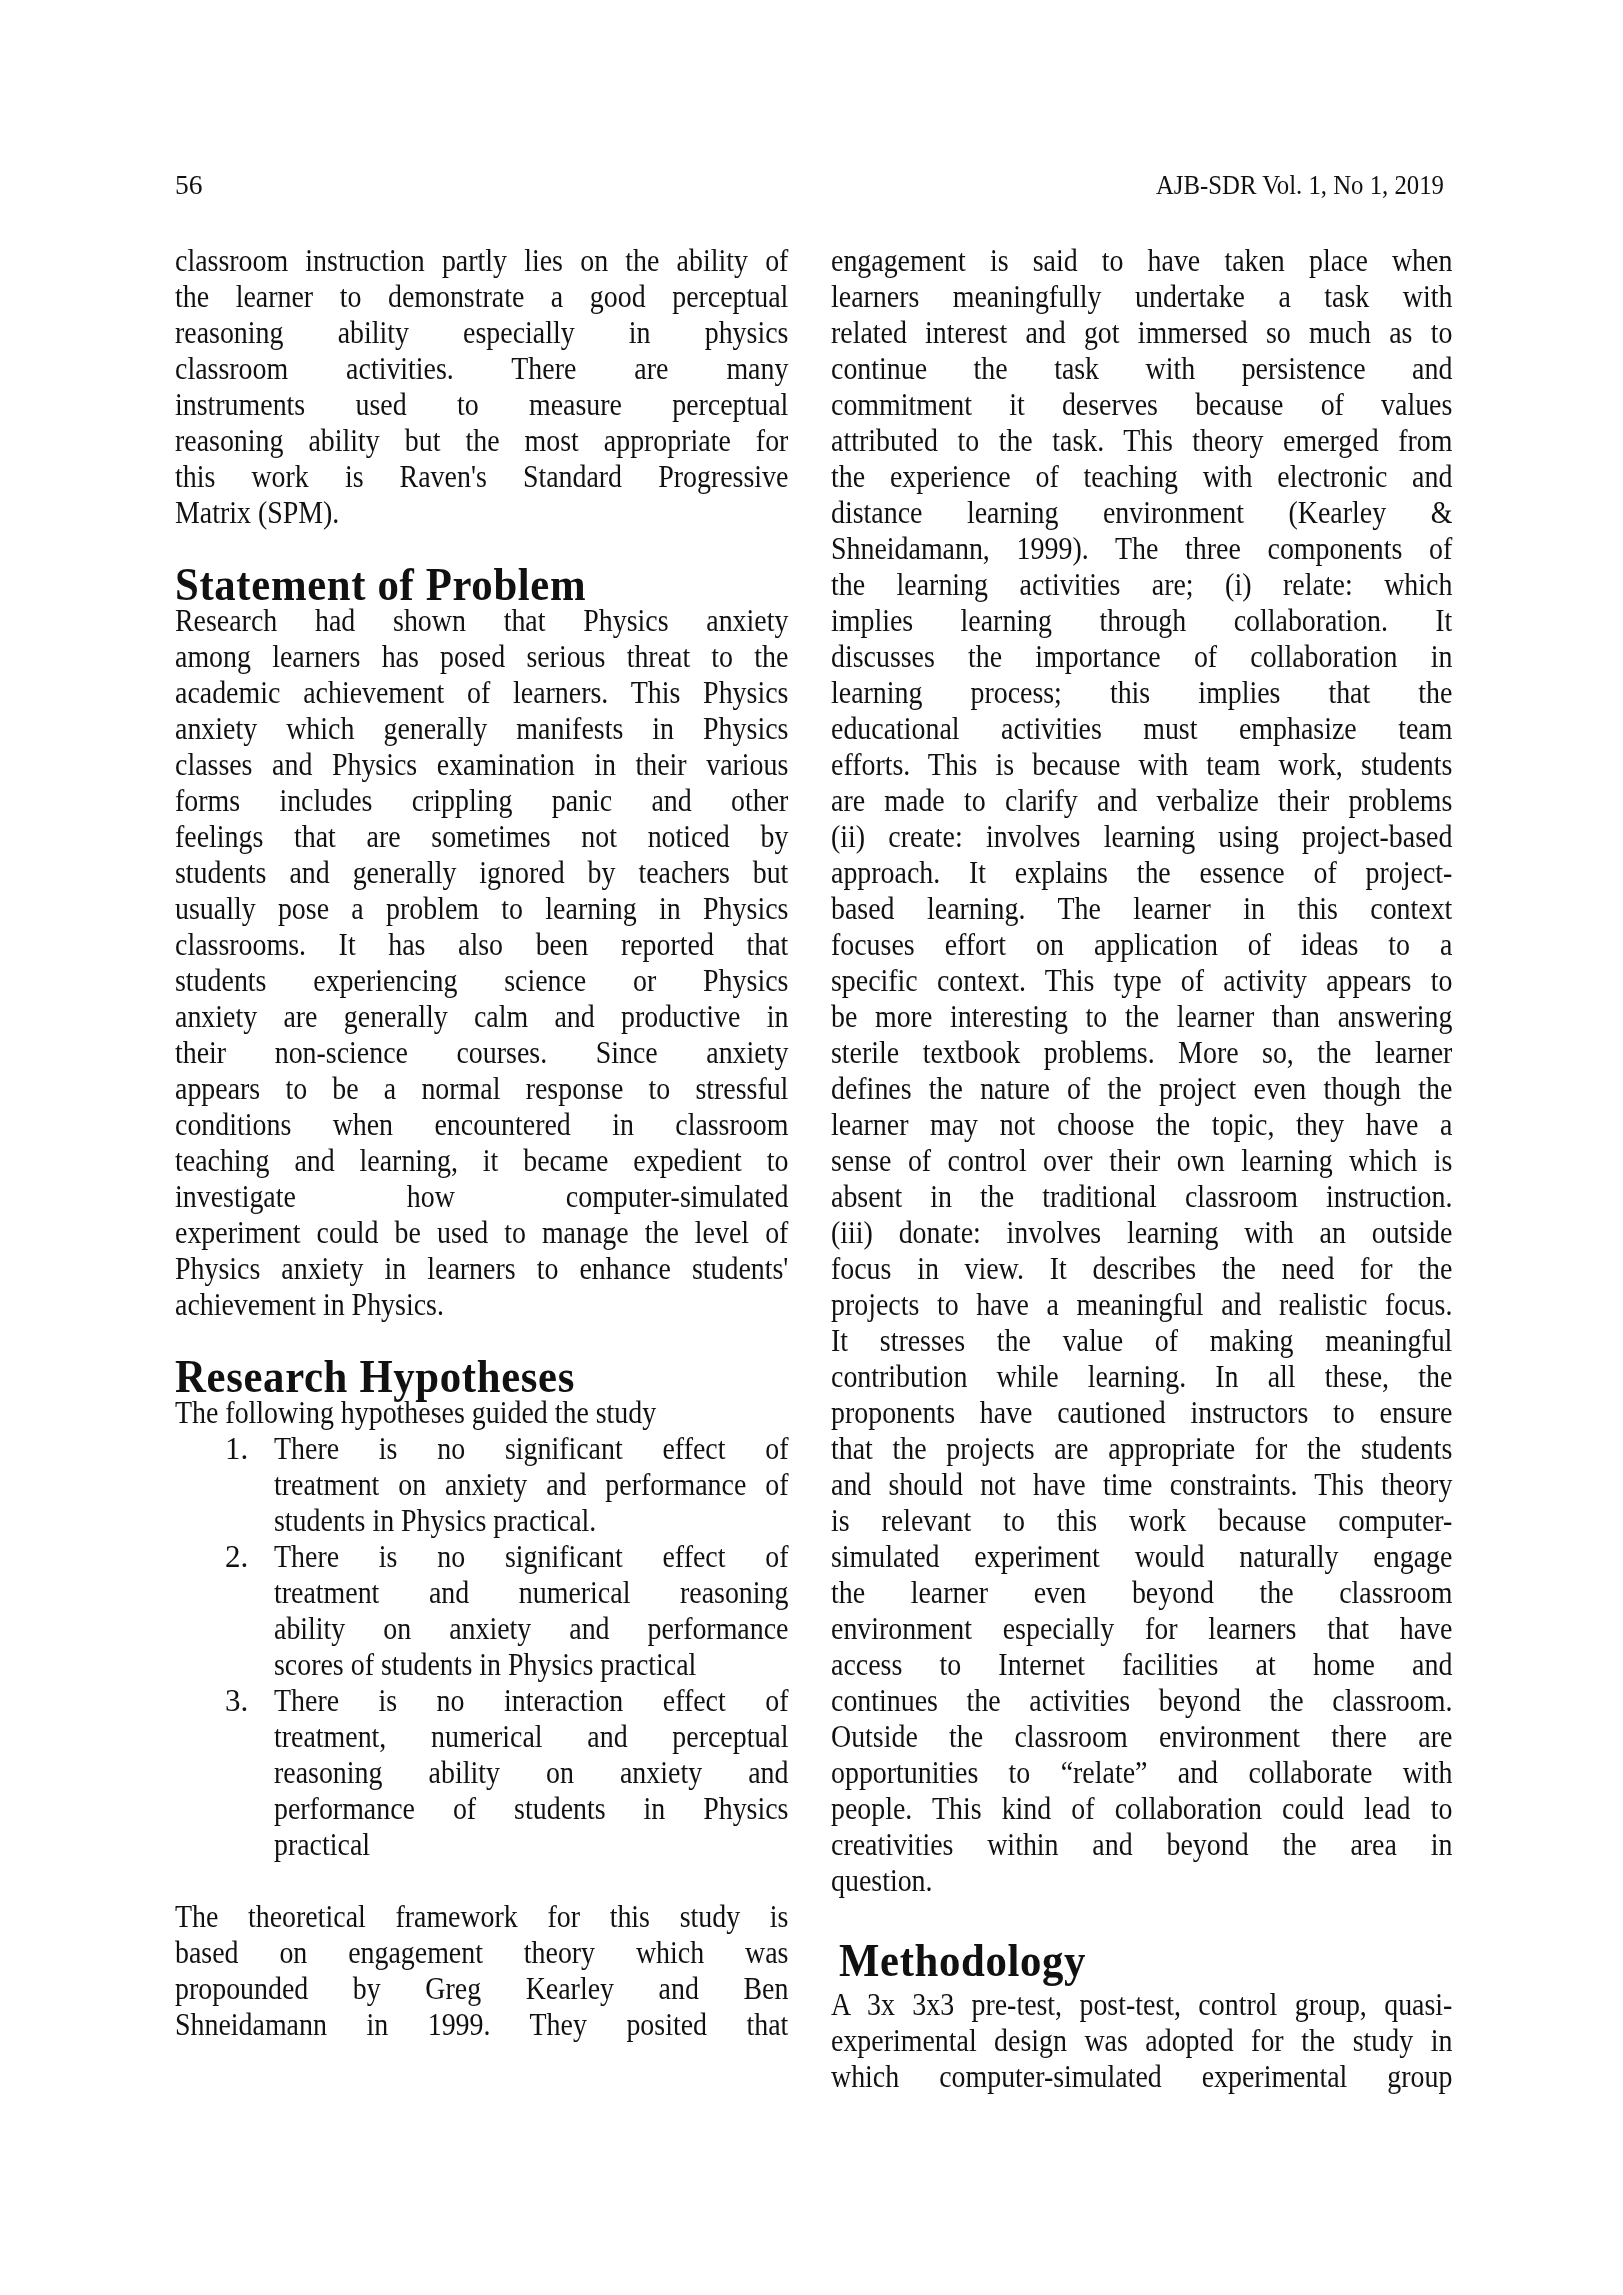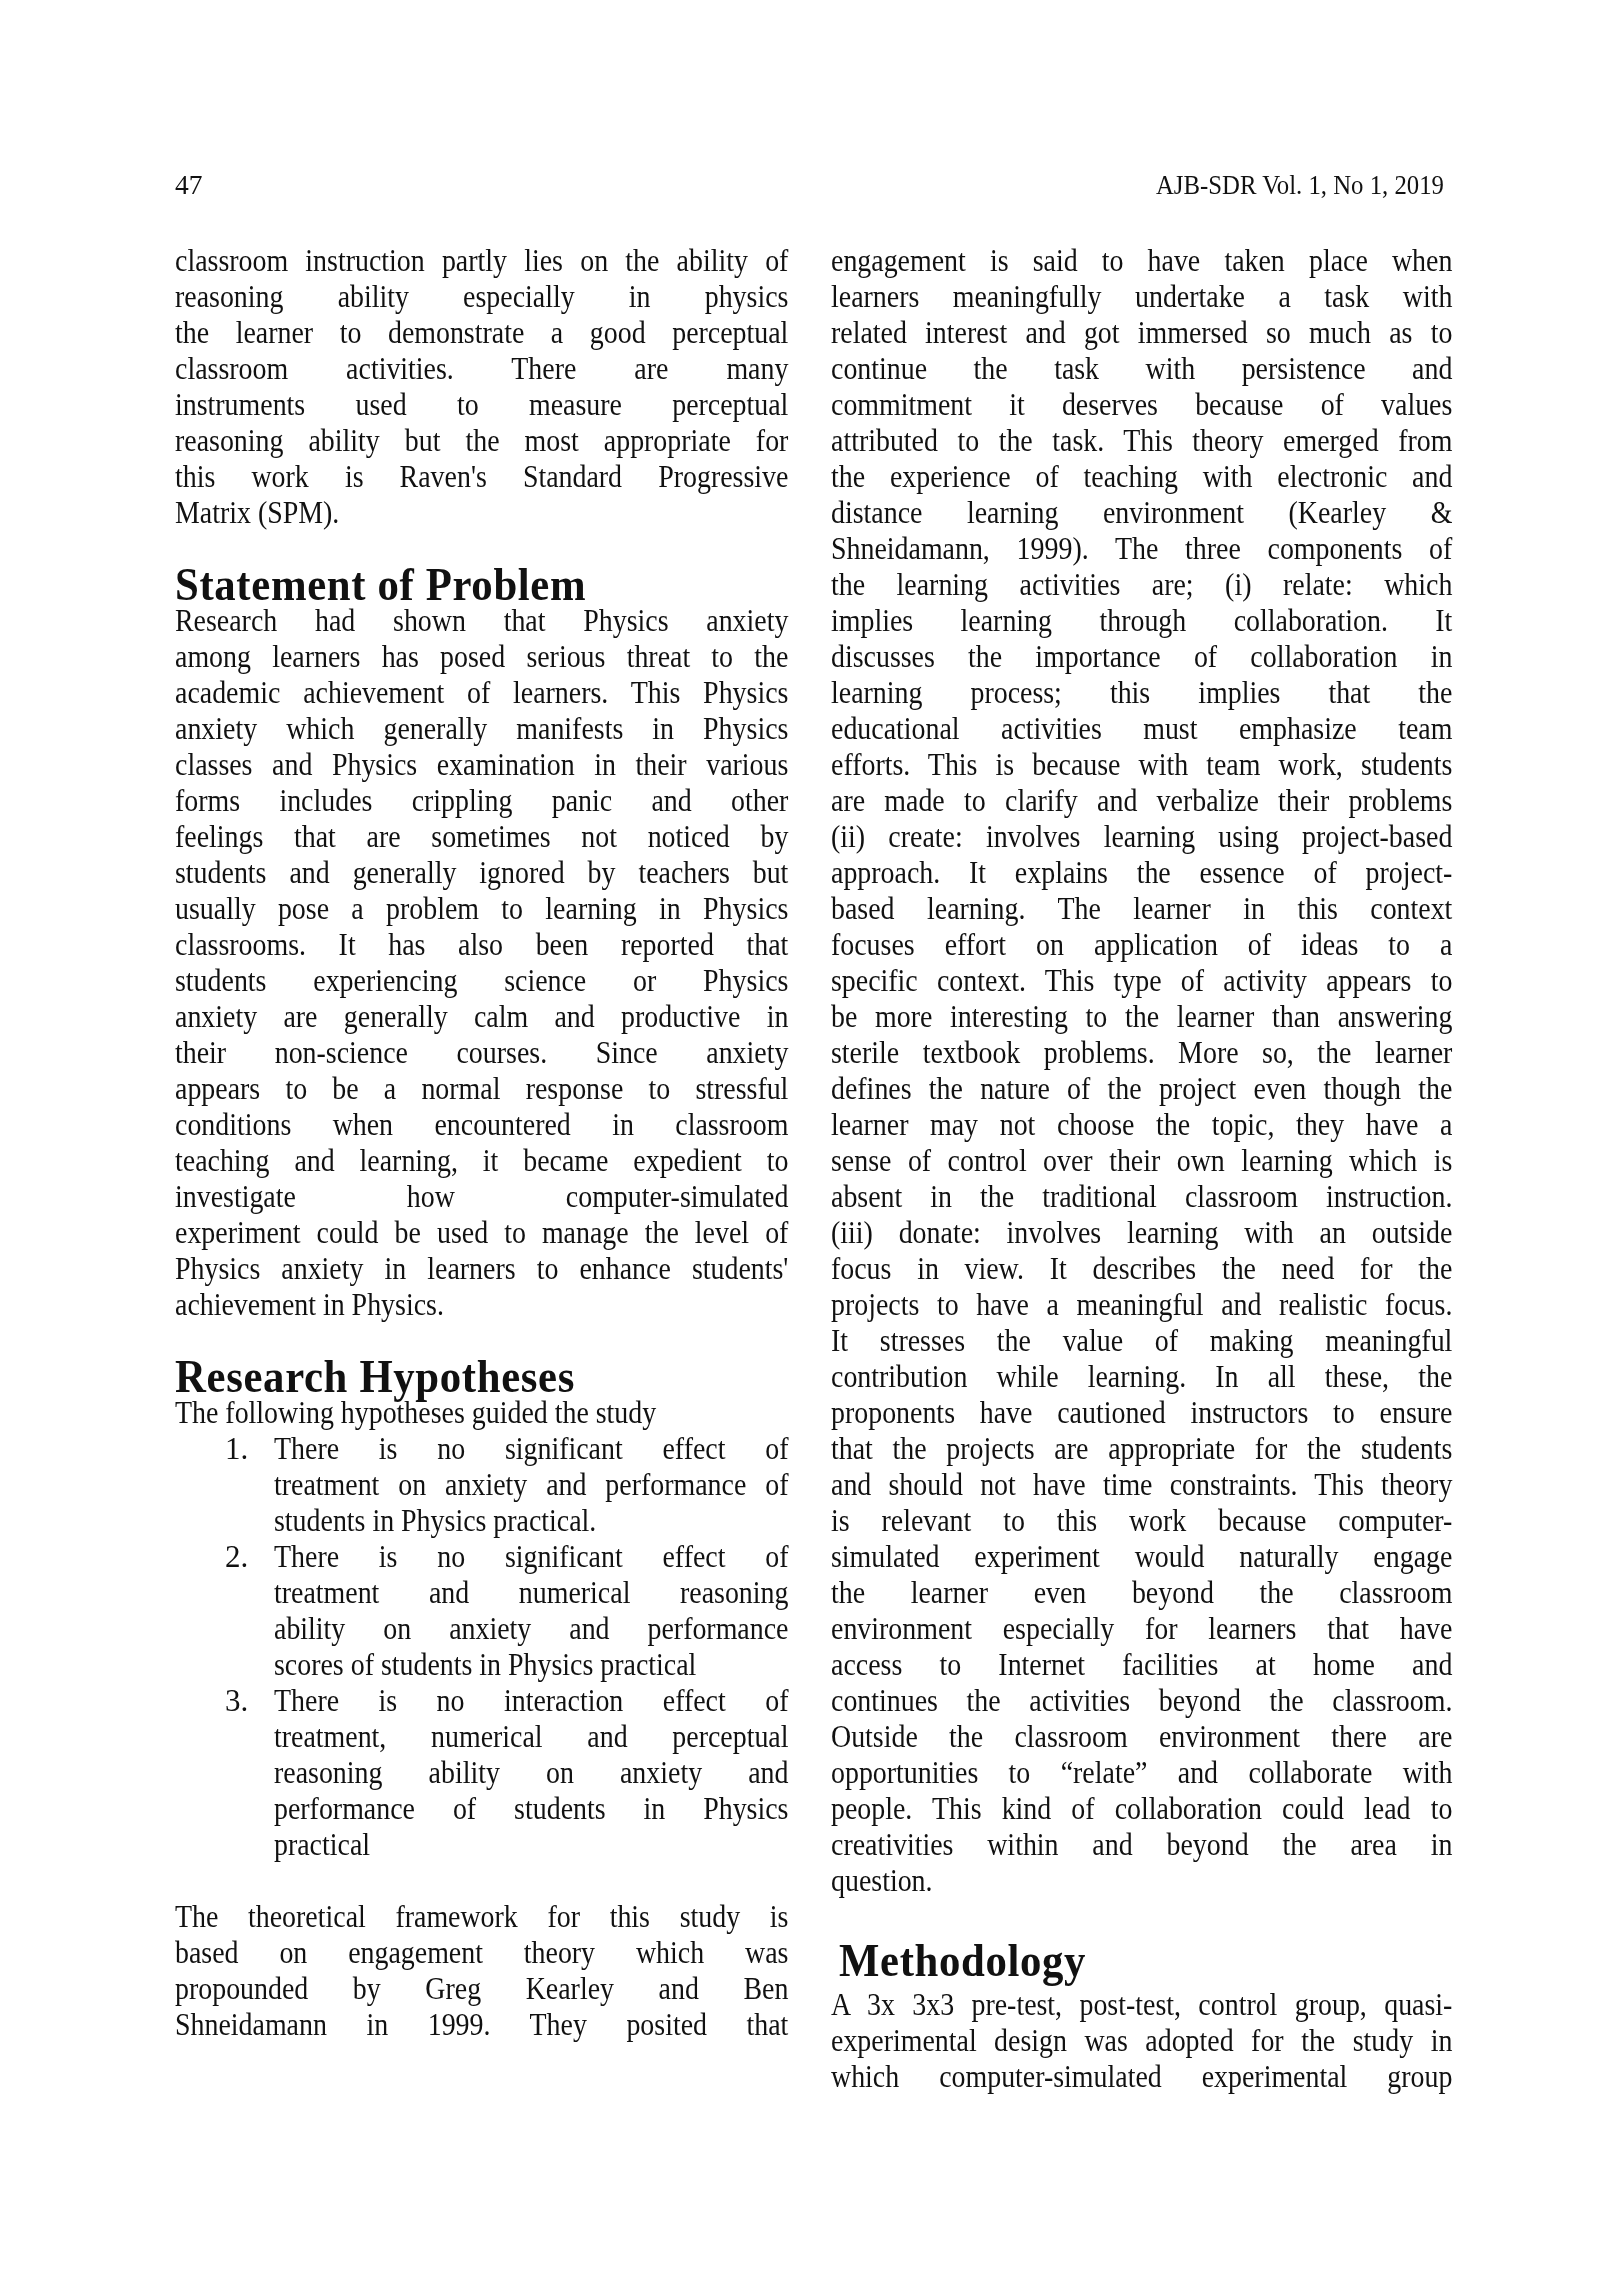--- a/index.html
+++ b/index.html
@@ -90,35 +90,35 @@
   .squeeze {
     width: 111%;
     transform: scaleX(0.9);
     transform-origin: left top;
   }
 </style>
 </head>
 <body>
 
 <div class="page-header">
-  <span class="page-number">47</span>
+  <span class="page-number">56</span>
   <span class="running-head">AJB-SDR Vol. 1, No 1, 2019</span>
 </div>
 
 <div class="column col-left">
 
   <div>
     <span class="line">
         <span class="line-inner squeeze">classroom instruction partly lies on the ability of</span>
       </span>
     <span class="line">
+        <span class="line-inner squeeze">the learner to demonstrate a good perceptual</span>
+      </span>
+    <span class="line">
         <span class="line-inner squeeze">reasoning ability especially in physics</span>
-      </span>
-    <span class="line">
-        <span class="line-inner squeeze">the learner to demonstrate a good perceptual</span>
       </span>
     <span class="line">
         <span class="line-inner squeeze">classroom activities. There are many</span>
       </span>
     <span class="line">
         <span class="line-inner squeeze">instruments used to measure perceptual</span>
       </span>
     <span class="line">
         <span class="line-inner squeeze">reasoning ability but the most appropriate for</span>
       </span>

